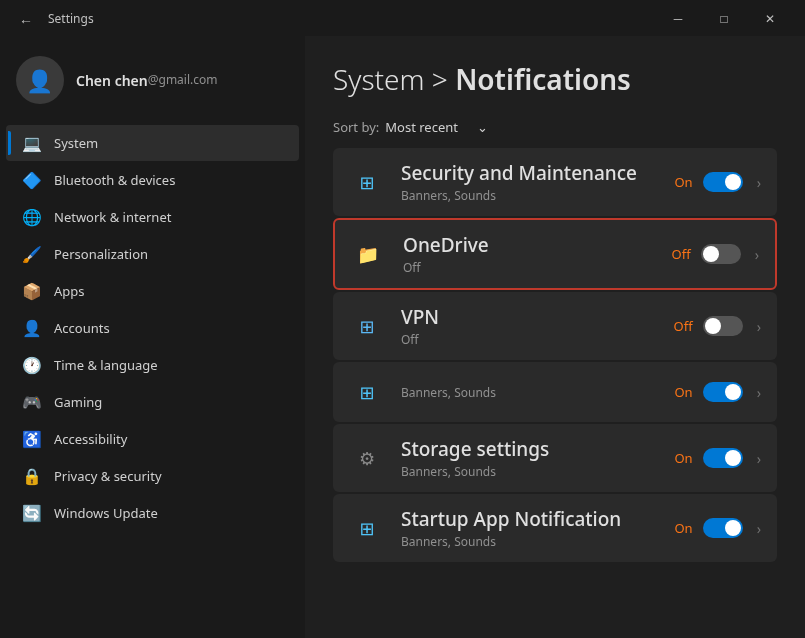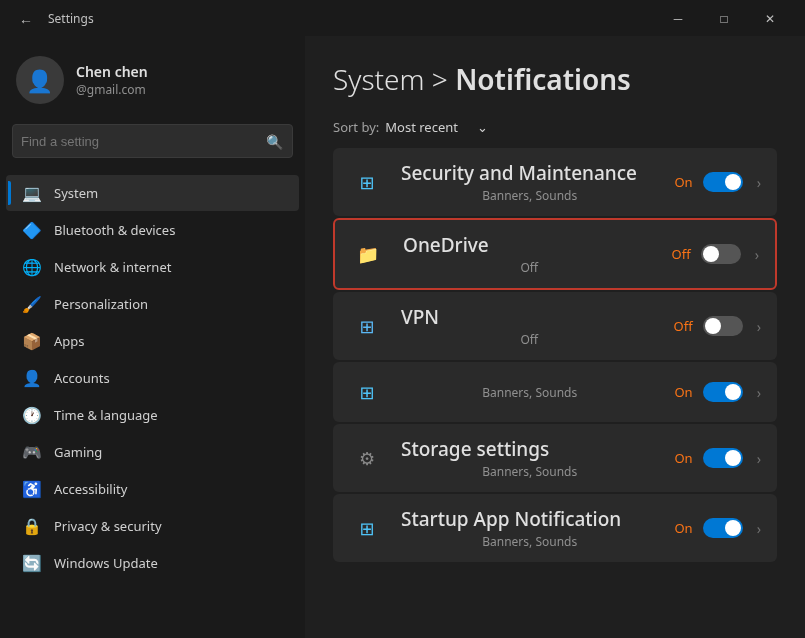--- a/index.html
+++ b/index.html
@@ -94,21 +94,21 @@
       display: flex;
       align-items: center;
       justify-content: center;
       font-size: 22px;
       color: #a0a0a0;
       flex-shrink: 0;
     }
 
     .user-info {
       display: flex;
-      flex-direction: column;
+      flex-direction: row;
     }
     .user-name {
       font-size: 14px;
       font-weight: 600;
       color: #e0e0e0;
     }
     .user-email {
       font-size: 12px;
       color: #909090;
     }
@@ -260,21 +260,20 @@
     }
     .notif-name {
       font-size: 19px;
       font-weight: 500;
       color: #e0e0e0;
     }
     .notif-sub {
       font-size: 12px;
       color: #909090;
       margin-top: 1px;
-      text-align: center;
     }
 
     .notif-right {
       display: flex;
       align-items: center;
       gap: 10px;
     }
     .notif-status {
       font-size: 13px;
       color: #f97316;
@@ -345,24 +344,20 @@
       <div class="user-profile">
         <div class="avatar">
           <span>👤</span>
         </div>
         <div class="user-info">
           <span class="user-name">Chen chen</span>
           <span class="user-email">@gmail.com</span>
         </div>
       </div>
 
-      <div class="search-box">
-        <input type="text" placeholder="Find a setting" style="">
-        <span class="search-icon">🔍</span>
-      </div>
 
       <div class="nav-list" id="nav-list">
           <div class="nav-item active">
     <span class="nav-icon">💻</span>
     <span class="nav-label">System</span>
   </div>
           <div class="nav-item">
     <span class="nav-icon">🔷</span>
     <span class="nav-label">Bluetooth &amp; devices</span>
   </div>

